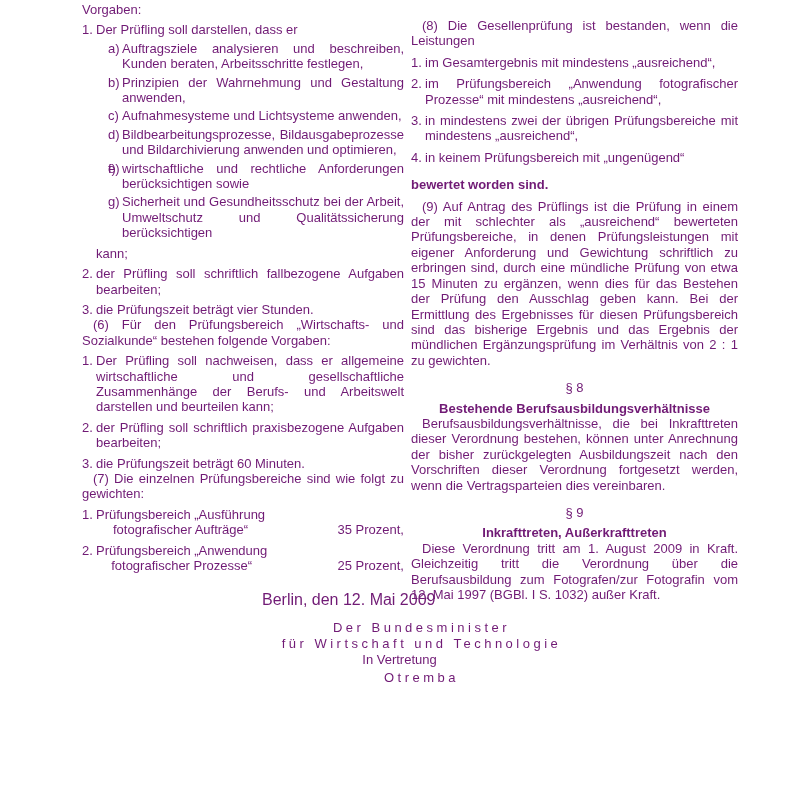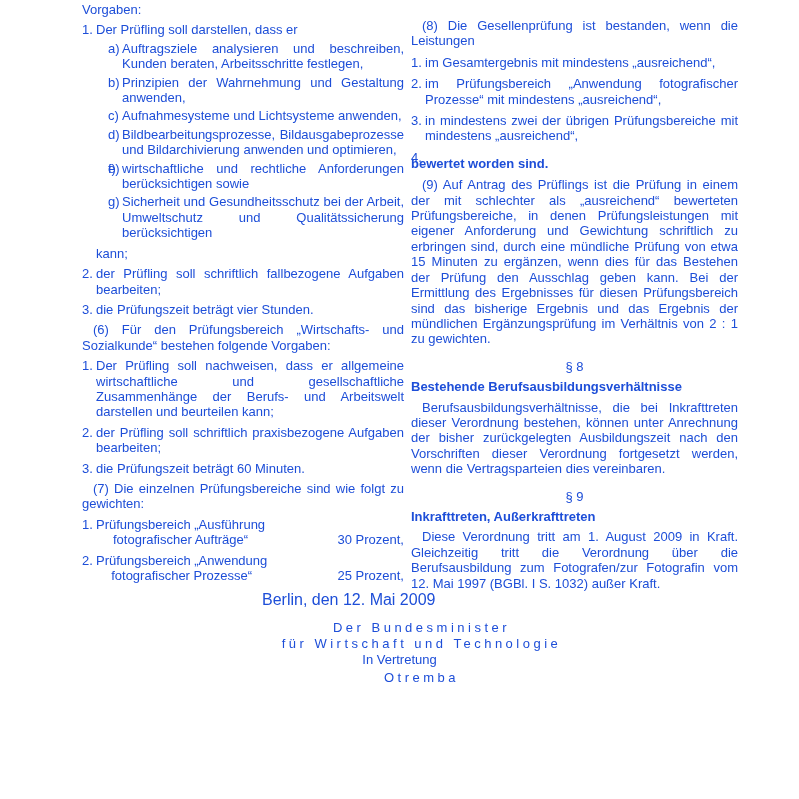--- a/index.html
+++ b/index.html
@@ -6,37 +6,37 @@
     margin: 0;
     padding: 0;
     background: #ffffff;
   }
   #page {
     position: relative;
     width: 799px;
     height: 799px;
     background: #ffffff;
     font-family: "Liberation Sans", "DejaVu Sans", sans-serif;
-    color: #1d4ed8;
+    color: #701a75;
     overflow: hidden;
   }
   .col {
     position: absolute;
     top: 2px;
     font-size: 13px;
     line-height: 15.4px;
     text-align: justify;
     hyphens: auto;
     -webkit-hyphens: auto;
   }
   .left-col  { left: 82px;  width: 322px; }
   .right-col { left: 411px; width: 327px; }
 
   .plain { text-indent: 0; }
-  .para  { text-indent: 11px; margin-top: 5px; }
+  .para  { text-indent: 11px; }
   .para-noindent { text-indent: 0; margin-top: 5px; }
 
   .li1 {
     position: relative;
     padding-left: 14px;
     margin-top: 5px;
   }
   .li1 > .marker {
     position: absolute;
     left: 0;
@@ -59,21 +59,21 @@
     margin-top: 3px;
     text-align: left;
   }
 
   .section-mark {
     text-align: center;
     text-indent: 0;
     margin-top: 12px;
   }
   .section-title {
-    text-align: left;
+    text-align: center;
     text-indent: 0;
     font-weight: bold;
     margin-top: 5px;
   }
 
   .wrow {
     display: flex;
     justify-content: space-between;
     align-items: flex-end;
   }
@@ -172,21 +172,21 @@
 
     <div class="para">(7) Die einzelnen Prüfungsbereiche sind wie folgt zu gewichten:</div>
 
     <div class="li1">
       <span class="marker">1.</span>
       <div class="wrow">
         <div class="wlabel">
           <div>Prüfungsbereich „Ausführung</div>
           <div>fotografischer Aufträge“</div>
         </div>
-        <div class="wvalue">30 Prozent,</div>
+        <div class="wvalue">35 Prozent,</div>
       </div>
     </div>
     <div class="li1">
       <span class="marker">2.</span>
       <div class="wrow">
         <div class="wlabel">
           <div>Prüfungsbereich „Anwendung</div>
           <div>fotografischer Prozesse“</div>
         </div>
         <div class="wvalue">25 Prozent,</div>
@@ -206,20 +206,21 @@
     <div class="li1" style="margin-top:6px;">
       <span class="marker">2.</span>
       <span>im Prüfungsbereich „Anwendung fotografischer Prozesse“ mit mindestens „ausreichend“,</span>
     </div>
     <div class="li1" style="margin-top:6px;">
       <span class="marker">3.</span>
       <span>in mindestens zwei der übrigen Prüfungsbereiche mit mindestens „ausreichend“,</span>
     </div>
     <div class="li1" style="margin-top:6px;">
       <span class="marker">4.</span>
+      <span>in keinem Prüfungsbereich mit „ungenügend“</span>
     </div>
 
     <div class="para-noindent" style="margin-top:12px;font-weight:bold;">bewertet worden sind.</div>
 
     <div class="para" style="margin-top:6px;">(9) Auf Antrag des Prüflings ist die Prüfung in einem der mit schlechter als „ausreichend“ bewerteten Prüfungsbereiche, in denen Prüfungsleistungen mit eigener Anforderung und Gewichtung schriftlich zu erbringen sind, durch eine mündliche Prüfung von etwa 15 Minuten zu ergänzen, wenn dies für das Bestehen der Prüfung den Ausschlag geben kann. Bei der Ermittlung des Ergebnisses für diesen Prüfungsbereich sind das bisherige Ergebnis und das Ergebnis der mündlichen Ergänzungsprüfung im Verhältnis von 2 : 1 zu gewichten.</div>
 
     <div class="section-mark">§ 8</div>
     <div class="section-title">Bestehende Berufsausbildungsverhältnisse</div>
     <div class="para">Berufsausbildungsverhältnisse, die bei Inkrafttreten dieser Verordnung bestehen, können unter Anrechnung der bisher zurückgelegten Ausbildungszeit nach den Vorschriften dieser Verordnung fortgesetzt werden, wenn die Vertragsparteien dies vereinbaren.</div>
 

